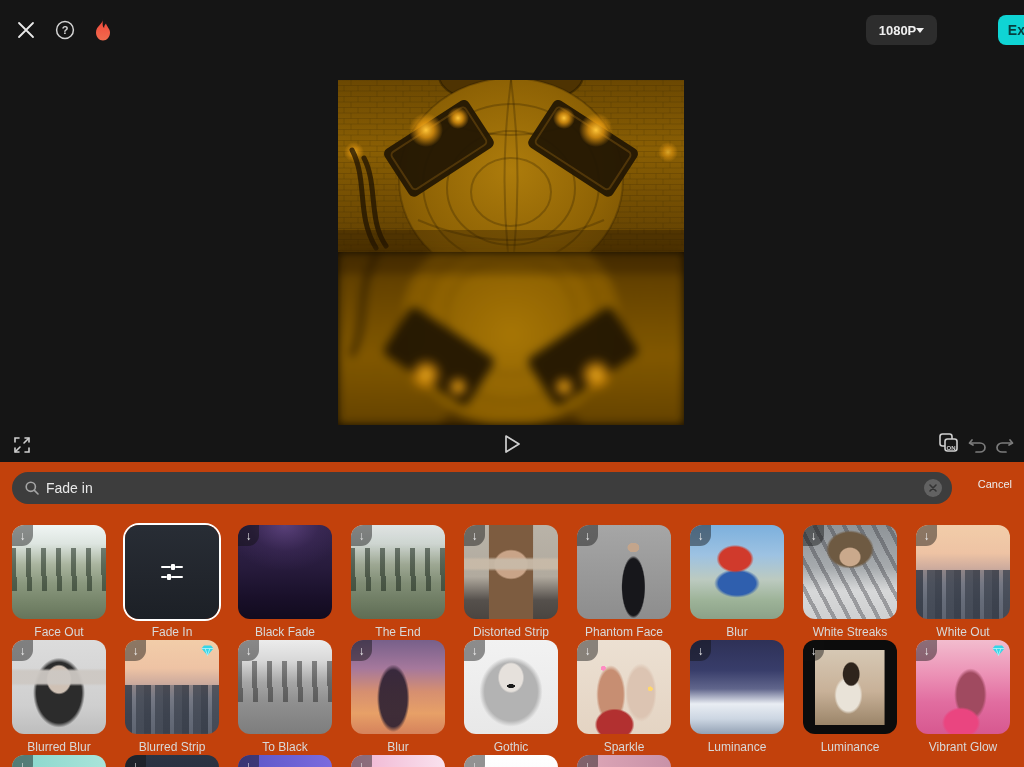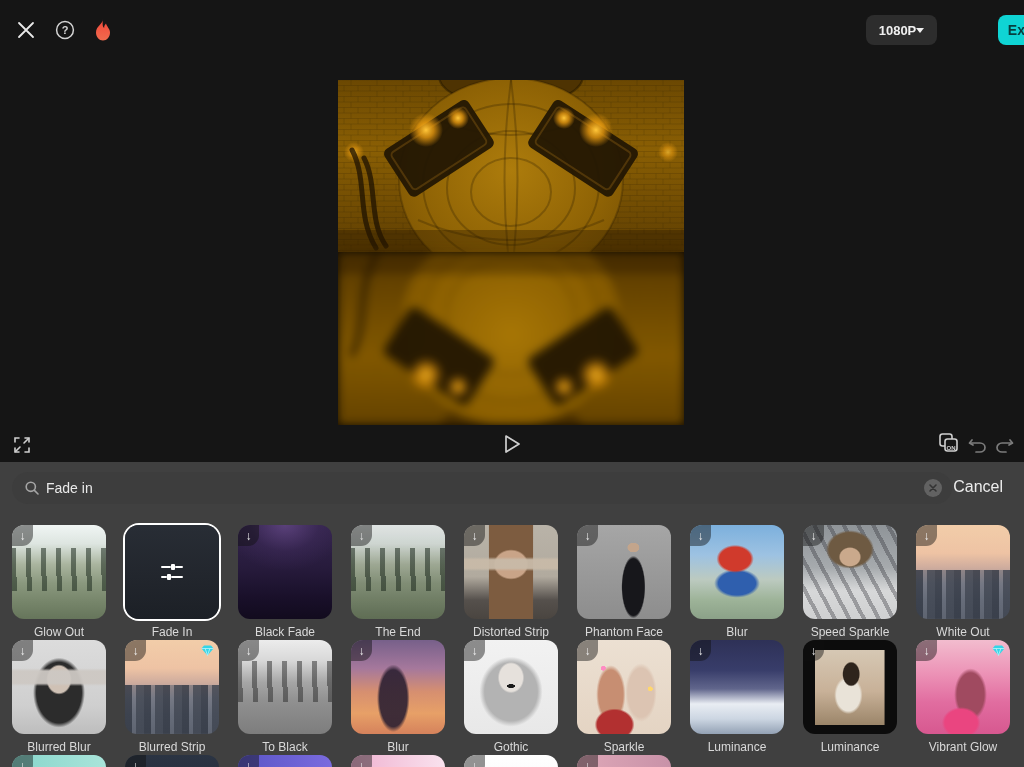--- a/index.html
+++ b/index.html
@@ -40,33 +40,33 @@
   .t-btn { position:absolute; width:26px; height:26px; display:flex; align-items:center;
            justify-content:center; cursor:pointer; }
   .fullscreen-btn { left:9px; top:2px; }
   .play-btn { left:499px; top:1px; }
   .compare-btn { left:936px; top:0; }
   .undo-btn { left:964px; top:2px; }
   .redo-btn { left:992px; top:2px; }
 
   
   .panel { position:absolute; left:0; top:462px; width:1024px; height:305px;
-           background:#404040; }
+           background:#c2410c; }
   .search-row { position:absolute; left:12px; top:10px; width:1000px; height:32px; }
   .search-box { position:absolute; left:0; top:0; width:940px; height:32px;
                 background:#3d3d3d; border-radius:16px; display:flex;
                 align-items:center; }
   .search-box input { flex:1; background:transparent; border:none; outline:none;
                 color:#e9e9e9; font-size:14px; font-family:inherit; padding:0 6px; }
   .mag { margin-left:12px; flex:0 0 auto; display:flex; }
   .clear-btn { flex:0 0 auto; width:18px; height:18px; margin-right:10px;
                border-radius:50%; background:rgba(130,130,130,.55); color:#2e2e2e;
                display:flex; align-items:center; justify-content:center; font-size:12px;
                font-weight:700; cursor:pointer; }
-  .cancel-btn { position:absolute; right:9px; top:6px; color:#ececec; font-size:16px;
+  .cancel-btn { position:absolute; right:0; top:6px; color:#ececec; font-size:11px;
                 cursor:pointer; }
 
   
   .grid { position:absolute; left:12px; top:63px; width:1000px;
           display:grid; grid-template-columns:repeat(9,94px); column-gap:19px;
           row-gap:0; }
   .cell { width:94px; height:115px; position:relative; }
   .thumb { position:relative; width:94px; height:94px; border-radius:12px;
            overflow:hidden; cursor:pointer; background:#333; }
   .cell .label { margin-top:6px; text-align:center; font-size:12px; color:#d9d9d9;
@@ -333,21 +333,21 @@
       </div>
       <span class="cancel-btn">Cancel</span>
     </div>
 
     <div class="grid" id="effects-grid">
         <div class="cell">
     <div class="thumb art-fade-out">
       <div class="dl-badge">↓</div>
 
     </div>
-    <div class="label">Glow Out</div>
+    <div class="label">Face Out</div>
   </div>
         <div class="cell selected">
     <div class="thumb art-fade-in-sel">
 
       <span class="sel-icon">
         <svg width="26" height="22" viewBox="0 0 26 22" fill="none" stroke="#ffffff" stroke-width="2" stroke-linecap="round">
           <path d="M3 6 H11 M17 6 H23"></path>
                 <rect x="12" y="3" width="4" height="6" rx="1" fill="#fff" stroke="none"></rect>
           <path d="M3 16 H7 M13 16 H23"></path>
                 <rect x="8" y="13" width="4" height="6" rx="1" fill="#fff" stroke="none"></rect>
@@ -389,21 +389,21 @@
       <div class="dl-badge">↓</div>
 
     </div>
     <div class="label">Blur</div>
   </div>
         <div class="cell">
     <div class="thumb art-speed-streaks">
       <div class="dl-badge">↓</div>
 
     </div>
-    <div class="label">Speed Sparkle</div>
+    <div class="label">White Streaks</div>
   </div>
         <div class="cell">
     <div class="thumb art-white-out">
       <div class="dl-badge">↓</div>
 
     </div>
     <div class="label">White Out</div>
   </div>
         <div class="cell">
     <div class="thumb art-partial-blur">

